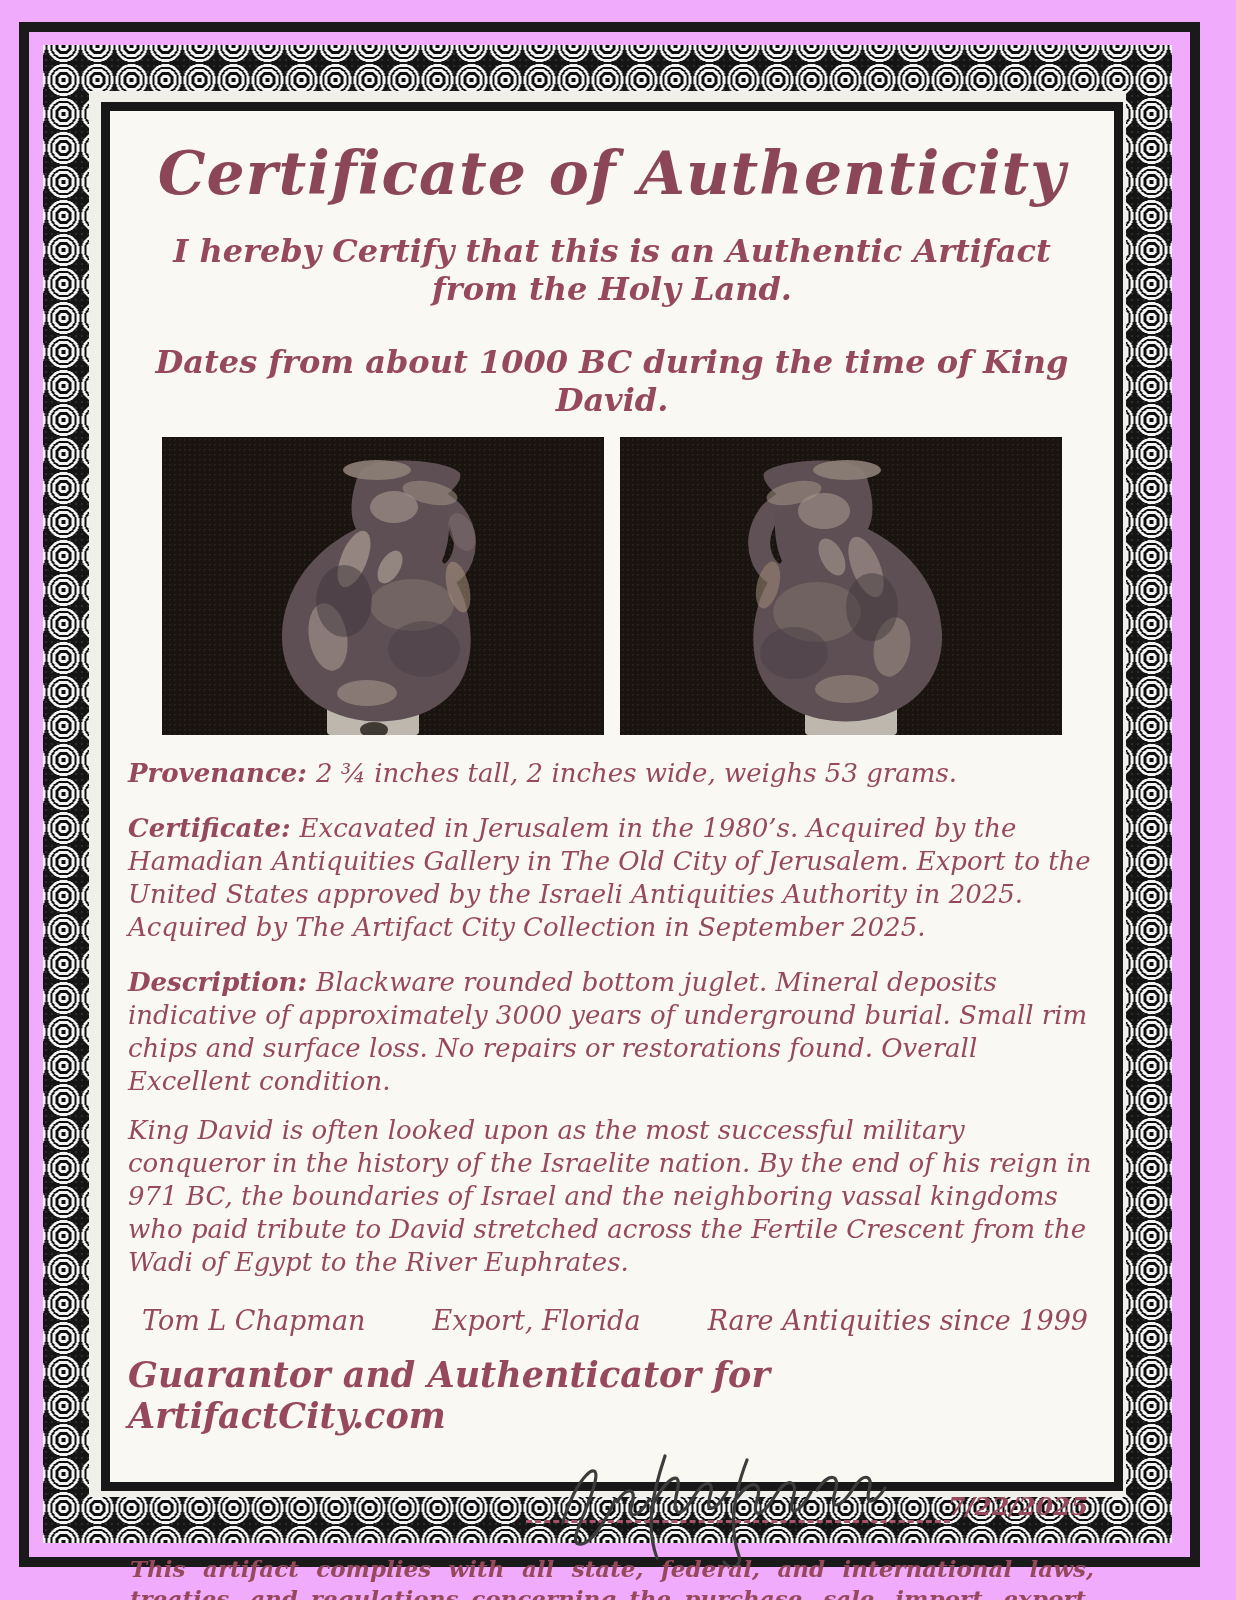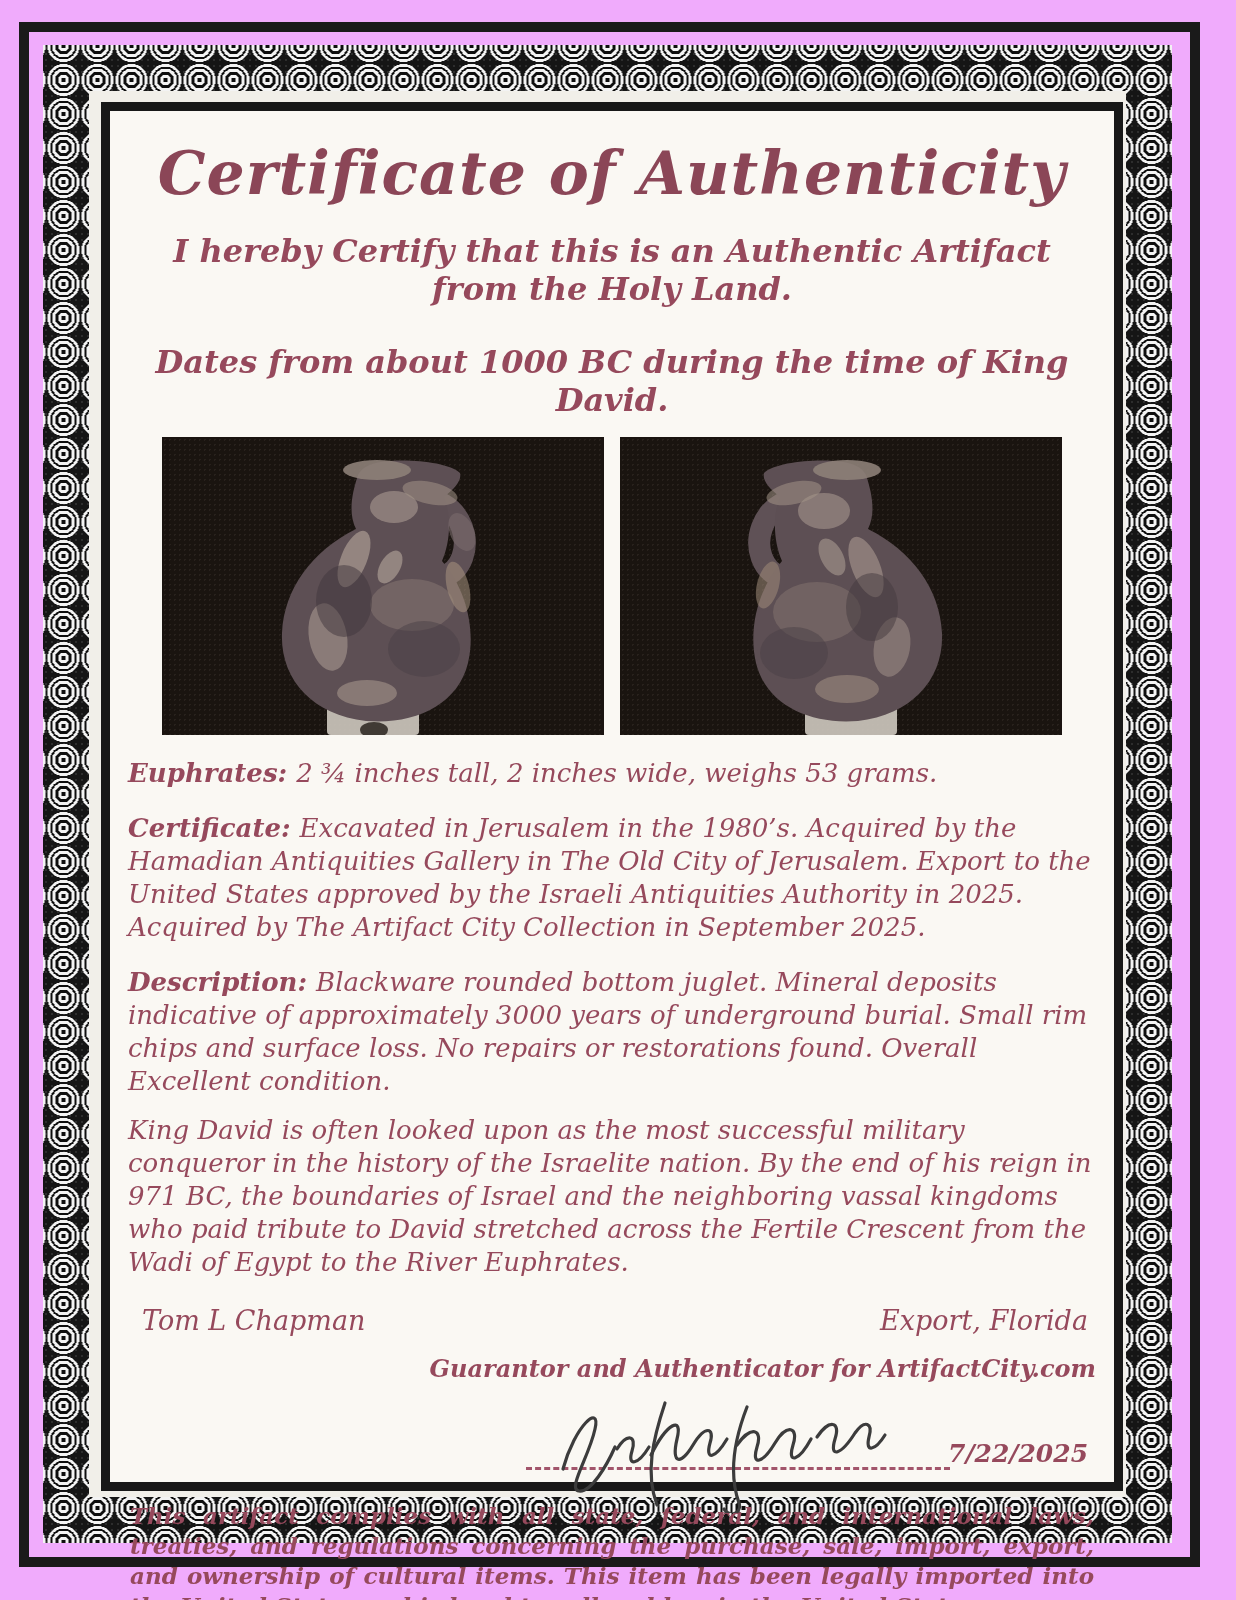--- a/index.html
+++ b/index.html
@@ -53,21 +53,21 @@
   .photo.mirrored svg{ transform:scaleX(-1); }
   
   .para{ margin:22px 0 0; font-size:26px; line-height:33px; text-align:left; }
   .para .label{ font-weight:bold; margin-right:9px; }
   .para.history{ margin-top:16px; }
   
   .auth-row{
     margin:26px 0 0; display:flex; align-items:baseline; justify-content:space-between;
     padding:0 8px 0 14px; font-size:27px; font-weight:normal;
   }
-  .guarantor{ margin:18px 0 0; text-align:right; font-size:24px; font-weight:bold; }
+  .guarantor{ margin:18px 0 0; text-align:left; font-size:35px; font-weight:bold; }
   
   .sig-area{ position:relative; height:112px; margin-top:4px; }
   .sig-rule{
     position:absolute; left:398px; top:80px; width:424px; height:0;
     border-top:3px dashed #a2556b;
   }
   .sig-ink{ position:absolute; left:405px; top:-14px; }
   .sig-date{
     position:absolute; left:820px; top:52px; font-size:25px; font-weight:bold;
   }
@@ -149,31 +149,32 @@
           <ellipse cx="170" cy="210" rx="18" ry="30" fill="#bcab9d" opacity="0.4" transform="rotate(-10 170 210)"></ellipse>
           <ellipse cx="215" cy="252" rx="32" ry="14" fill="#a99888" opacity="0.5"></ellipse>
           <ellipse cx="190" cy="170" rx="26" ry="34" fill="#43393e" opacity="0.5"></ellipse>
           <ellipse cx="268" cy="216" rx="34" ry="26" fill="#4a4045" opacity="0.5"></ellipse>
           <ellipse cx="294" cy="148" rx="11" ry="24" fill="#9e8a78" opacity="0.55" transform="rotate(-14 294 148)"></ellipse>
           <ellipse cx="230" cy="120" rx="11" ry="20" fill="#c2b4a4" opacity="0.45" transform="rotate(28 230 120)"></ellipse>
         </svg>
       </div>
     </div>
 
-    <p class="para"><span class="label">Euphrates:</span><span>2 ¾ inches tall, 2 inches wide, weighs 53 grams.</span></p>
+    <p class="para"><span class="label">Provenance:</span><span>2 ¾ inches tall, 2 inches wide, weighs 53 grams.</span></p>
 
     <p class="para"><span class="label">Certificate:</span><span>Excavated in Jerusalem in the 1980’s. Acquired by the Hamadian Antiquities Gallery in The Old City of Jerusalem. Export to the United States approved by the Israeli Antiquities Authority in 2025. Acquired by The Artifact City Collection in September 2025.</span></p>
 
     <p class="para"><span class="label">Description:</span><span>Blackware rounded bottom juglet. Mineral deposits indicative of approximately 3000 years of underground burial. Small rim chips and surface loss. No repairs or restorations found. Overall Excellent condition.</span></p>
 
     <p class="para history">King David is often looked upon as the most successful military conqueror in the history of the Israelite nation. By the end of his reign in 971 BC, the boundaries of Israel and the neighboring vassal kingdoms who paid tribute to David stretched across the Fertile Crescent from the Wadi of Egypt to the River Euphrates.</p>
 
     <div class="auth-row">
       <span>Tom L Chapman</span>
       <span>Export, Florida</span>
+      <span>Rare Antiquities since 1999</span>
     </div>
 
     <div class="guarantor">Guarantor and Authenticator for ArtifactCity.com</div>
 
     <div class="sig-area">
       <div class="sig-rule"></div>
       <svg class="sig-ink" width="430" height="140" viewBox="0 0 430 140">
         <g fill="none" stroke="#3c3c3c" stroke-width="3.2" stroke-linecap="round">
           <path d="M 30 96 C 42 52 68 30 62 56 C 56 84 34 116 46 118 C 58 120 74 92 82 74"></path>
           <path d="M 84 76 C 94 60 104 62 99 78 C 94 94 105 92 116 74"></path>

